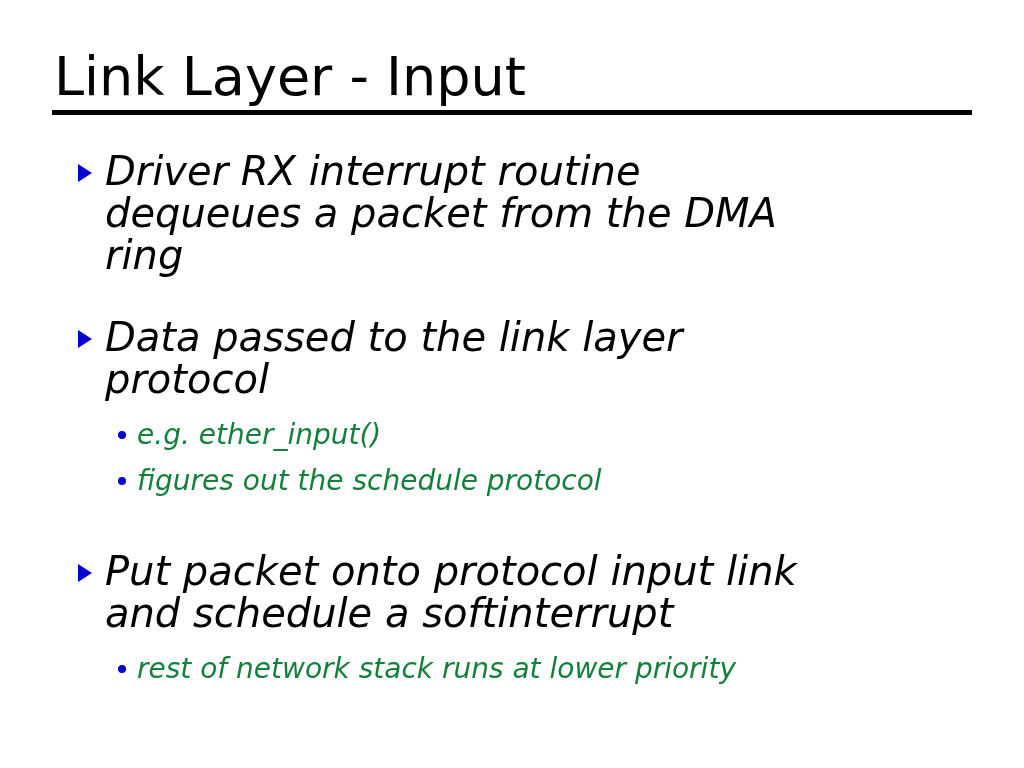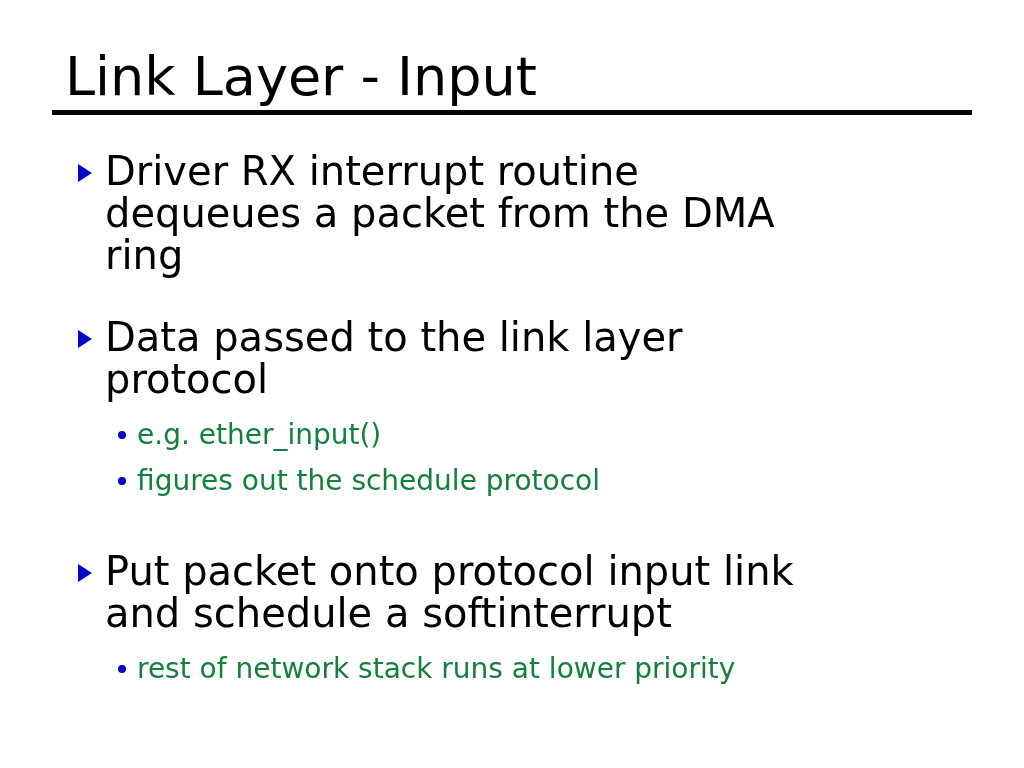--- a/index.html
+++ b/index.html
@@ -22,21 +22,21 @@
     left: 0;
     top: 0;
     width: 1024px;
     height: 768px;
     background: #ffffff;
   }
 
   
   .title-block {
     position: absolute;
-    left: 51px;
+    left: 40px;
     top: 46px;
     width: 920px;
   }
   .slide-title {
     font-size: 54px;
     line-height: 62px;
     font-weight: 400;
     color: #000000;
     letter-spacing: 0px;
     white-space: nowrap;
@@ -51,20 +51,21 @@
     height: 5px;
     background: #000000;
   }
 
   
   .body-block {
     position: absolute;
     left: 66px;
     top: 150px;
     width: 900px;
+    font-style: italic;
   }
 
   .lvl1 {
     position: relative;
     padding-left: 39px;
     font-size: 40px;
     line-height: 42px;
     color: #000000;
     margin: 0;
   }

